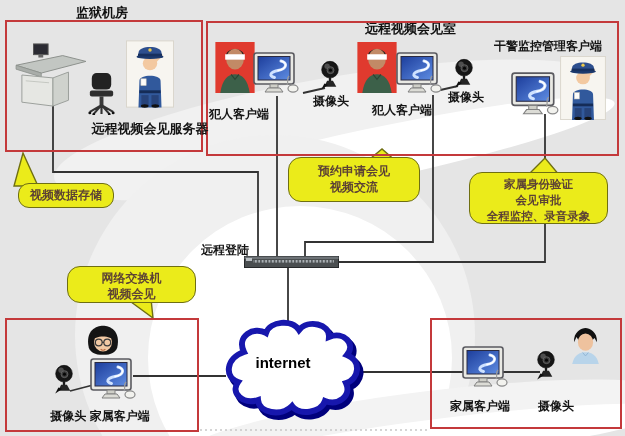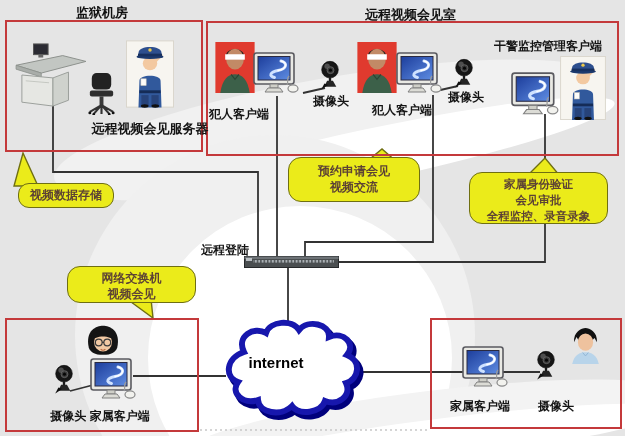--- a/index.html
+++ b/index.html
@@ -163,21 +163,21 @@
       <polygon points="127,299 151,299 153,318"></polygon>
     </g>
 
     <g>
       <path d="M244 352 C236 336 254 326 266 333 C270 321 292 319 299 330 C308 319 330 324 329 337 C344 331 356 344 347 355 C362 361 359 379 346 383 C352 396 338 406 325 401 C321 413 299 416 292 406 C281 417 259 413 258 400 C243 405 230 393 238 382 C224 377 226 358 244 352 Z" transform="translate(3,4)" fill="none" stroke="#00007c" stroke-width="7"></path>
       <path d="M244 352 C236 336 254 326 266 333 C270 321 292 319 299 330 C308 319 330 324 329 337 C344 331 356 344 347 355 C362 361 359 379 346 383 C352 396 338 406 325 401 C321 413 299 416 292 406 C281 417 259 413 258 400 C243 405 230 393 238 382 C224 377 226 358 244 352 Z" fill="#ffffff" stroke="#1717ad" stroke-width="6"></path>
     </g>
   </svg>
 
   <div class="title" style="left:5px;top:4px;width:194px;">监狱机房</div>
-  <div class="title" style="left:206px;top:6px;width:409px;">远程视频会见室</div>
+  <div class="title" style="left:206px;top:20px;width:409px;">远程视频会见室</div>
 
   <div class="box" style="left:5px;top:20px;width:194px;height:128px;"></div>
   <div class="box" style="left:206px;top:21px;width:409px;height:131px;"></div>
   <div class="box" style="left:5px;top:318px;width:190px;height:110px;"></div>
   <div class="box" style="left:430px;top:318px;width:188px;height:107px;"></div>
 
   <svg class="icon" style="left:12px;top:42px;width:78px;height:66px;">
       <use href="#sym-console"></use>
     </svg>
   <svg class="icon" style="left:85px;top:72px;width:33px;height:43px;">
@@ -217,21 +217,21 @@
       <use href="#sym-monitor"></use>
     </svg>
   <svg class="icon" style="left:560px;top:56px;width:46px;height:64px;">
       <use href="#sym-officer"></use>
     </svg>
 
   <div class="lbl" style="left:192px;top:242px;width:66px;">远程登陆</div>
   <svg class="icon" style="left:244px;top:256px;width:95px;height:12px;">
       <use href="#sym-switch"></use>
     </svg>
-  <div id="internet-label" style="left:233px;top:354px;width:86px;">internet</div>
+  <div id="internet-label" style="left:240px;top:354px;width:86px;">internet</div>
 
   <svg class="icon" style="left:84px;top:323px;width:38px;height:36px;">
       <use href="#sym-woman"></use>
     </svg>
   <svg class="icon" style="left:52px;top:364px;width:24px;height:31px;">
       <use href="#sym-webcam"></use>
     </svg>
   <svg class="icon" style="left:90px;top:358px;width:48px;height:44px;">
       <use href="#sym-monitor"></use>
     </svg>

